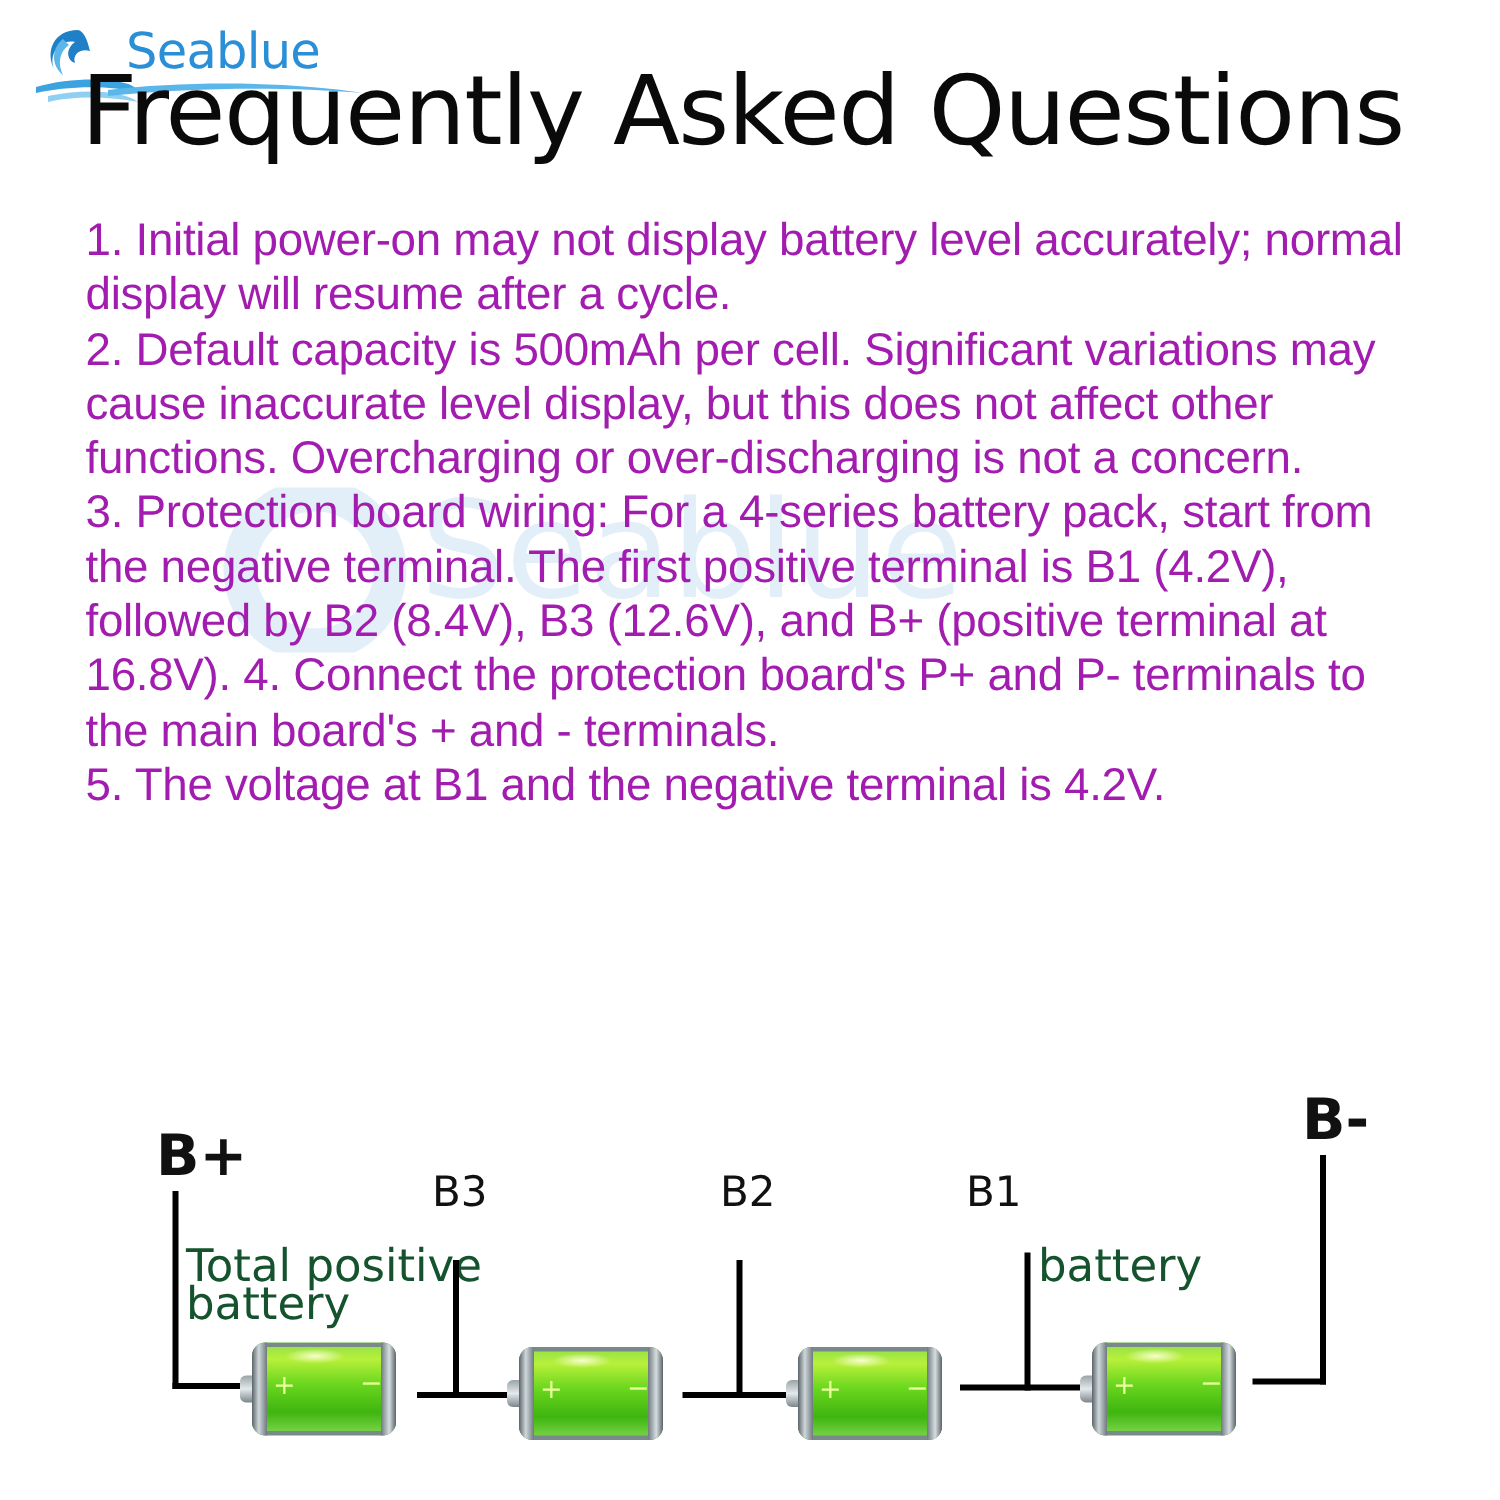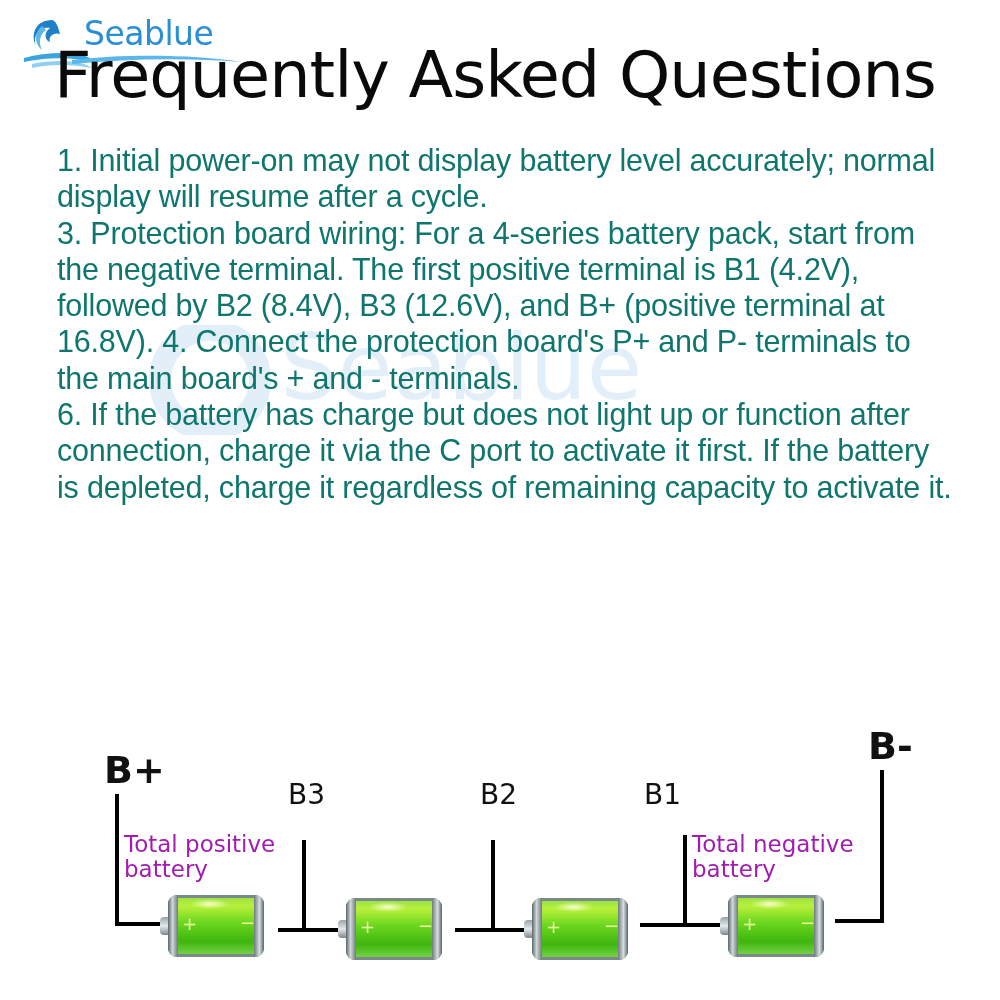--- a/index.html
+++ b/index.html
@@ -11,28 +11,28 @@
   .logo-wave { position:absolute; left:0; top:0; }
 
   
   .watermark { position:absolute; left:140px; top:325px; opacity:0.16; pointer-events:none; }
   .watermark-text { position:absolute; left:140px; top:-10px; font-family:"DejaVu Sans", sans-serif; font-size:90px; color:#4fa3dd; white-space:nowrap; }
 
   
   .title { position:absolute; left:54px; top:40px; font-family:"DejaVu Sans", sans-serif; font-size:64px; font-weight:normal; letter-spacing:-1px; color:#0a0a0a; transform:scaleX(1.02); transform-origin:left top; white-space:nowrap; line-height:1.1; }
 
   
-  .faq { position:absolute; left:57px; top:142px; width:900px; font-family:"Liberation Sans", sans-serif; font-size:30.5px; line-height:36.3px; color:#0f766e; letter-spacing:-0.2px; }
+  .faq { position:absolute; left:57px; top:142px; width:900px; font-family:"Liberation Sans", sans-serif; font-size:30.5px; line-height:36.3px; color:#a21caf; letter-spacing:-0.2px; }
   .faq p { margin:0; }
 
   
   .diagram { position:absolute; left:0; top:720px; width:1000px; height:280px; }
   .term { position:absolute; font-family:"DejaVu Sans", sans-serif; font-weight:bold; font-size:38px; color:#111; }
   .term.light { font-weight:normal; font-size:28px; }
-  .sublabel { position:absolute; font-family:"DejaVu Sans", sans-serif; font-size:23px; line-height:25px; color:#a21caf; }
+  .sublabel { position:absolute; font-family:"DejaVu Sans", sans-serif; font-size:30px; line-height:25px; color:#14532d; }
   .wire { position:absolute; background:#000; }
 
   .battery { position:absolute; width:110px; height:62px; }
   .batt-body { position:absolute; left:8px; top:0; width:96px; height:62px; border-radius:9px;
     background:linear-gradient(180deg,#8fe04a 0%,#b8f03a 18%,#6ad61e 45%,#3fb50f 75%,#7fd850 100%);
     box-shadow: inset 0 0 0 3px #7a8a8a; }
   .batt-gloss { position:absolute; left:30px; top:4px; width:40px; height:10px; border-radius:50%; background:radial-gradient(ellipse at center, rgba(255,255,220,0.9), rgba(255,255,200,0) 70%); }
   .batt-cap-l { position:absolute; left:8px; top:0; width:10px; height:62px; border-radius:9px 0 0 9px; background:linear-gradient(90deg,#5a6468,#cfd7da 45%,#6f7a7e); }
   .batt-cap-r { position:absolute; left:94px; top:0; width:10px; height:62px; border-radius:0 9px 9px 0; background:linear-gradient(90deg,#6f7a7e,#d6dde0 55%,#5a6468); }
   .batt-nub { position:absolute; left:0; top:22px; width:9px; height:18px; border-radius:4px 0 0 4px; background:linear-gradient(180deg,#9aa4a8,#e4e9eb 50%,#7c878b); }
@@ -59,38 +59,38 @@
   <svg width="140" height="110" viewBox="0 0 140 110">
     <circle cx="70" cy="55" r="50" fill="none" stroke="#4fa3dd" stroke-width="22"></circle>
   </svg>
   <span class="watermark-text">Seablue</span>
 </div>
 
 <h1 class="title" style="margin:0">Frequently Asked Questions</h1>
 
 <div class="faq">
   <p>1. Initial power-on may not display battery level accurately; normal display will resume after a cycle.</p>
+  <p>2. Default capacity is 500mAh per cell. Significant variations may cause inaccurate level display, but this does not affect other functions. Overcharging or over-discharging is not a concern.</p>
   <p>3. Protection board wiring: For a 4-series battery pack, start from the negative terminal. The first positive terminal is B1 (4.2V), followed by B2 (8.4V), B3 (12.6V), and B+ (positive terminal at 16.8V). 4. Connect the protection board's P+ and P- terminals to the main board's + and - terminals.</p>
-  <p>6. If the battery has charge but does not light up or function after connection, charge it via the C port to activate it first. If the battery is depleted, charge it regardless of remaining capacity to activate it.</p>
+  <p>5. The voltage at B1 and the negative terminal is 4.2V.</p>
 </div>
 
 <div class="diagram">
 
   <span class="term" style="left:104px;top:28px">B+</span>
   <span class="term light" style="left:288px;top:58px">B3</span>
   <span class="term light" style="left:480px;top:58px">B2</span>
   <span class="term light" style="left:644px;top:58px">B1</span>
   <span class="term" style="left:868px;top:4px">B-</span>
 
   <div class="sublabel" style="left:124px;top:112px">
     <div>Total positive</div>
     <div>battery</div>
   </div>
   <div class="sublabel" style="left:692px;top:112px">
-    <div>Total negative</div>
     <div>battery</div>
   </div>
 
   <div class="wire" style="left:115px;top:74px;width:4px;height:132px"></div>
   <div class="wire" style="left:115px;top:202px;width:50px;height:4px"></div>
   <div class="wire" style="left:302px;top:120px;width:4px;height:92px"></div>
   <div class="wire" style="left:278px;top:208px;width:70px;height:4px"></div>
   <div class="wire" style="left:491px;top:120px;width:4px;height:92px"></div>
   <div class="wire" style="left:455px;top:208px;width:75px;height:4px"></div>
   <div class="wire" style="left:683px;top:115px;width:4px;height:92px"></div>

